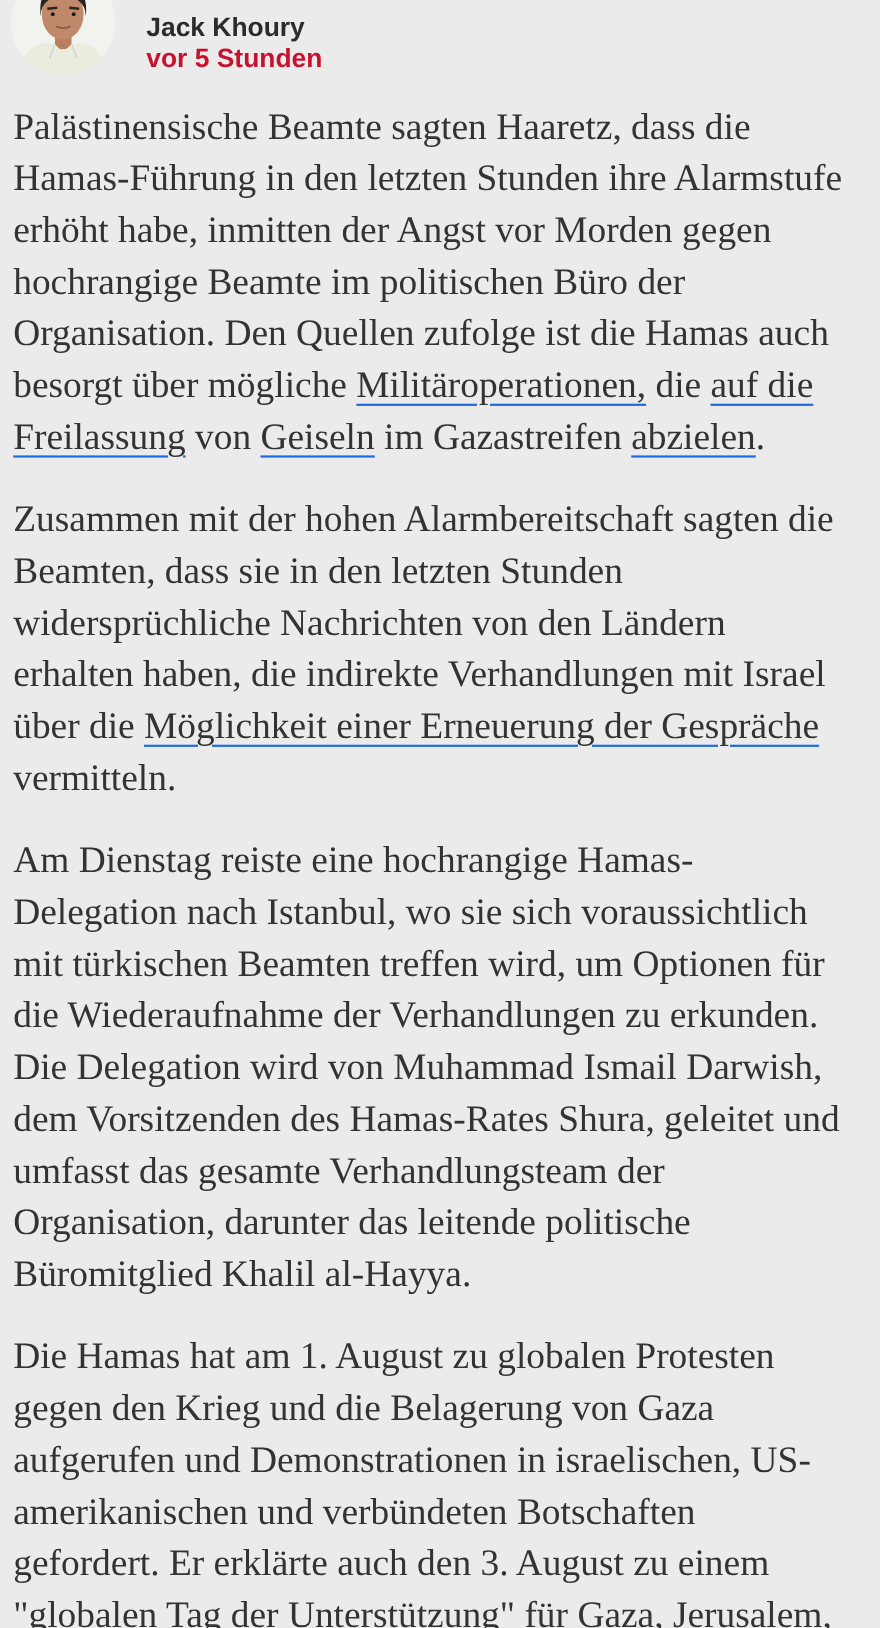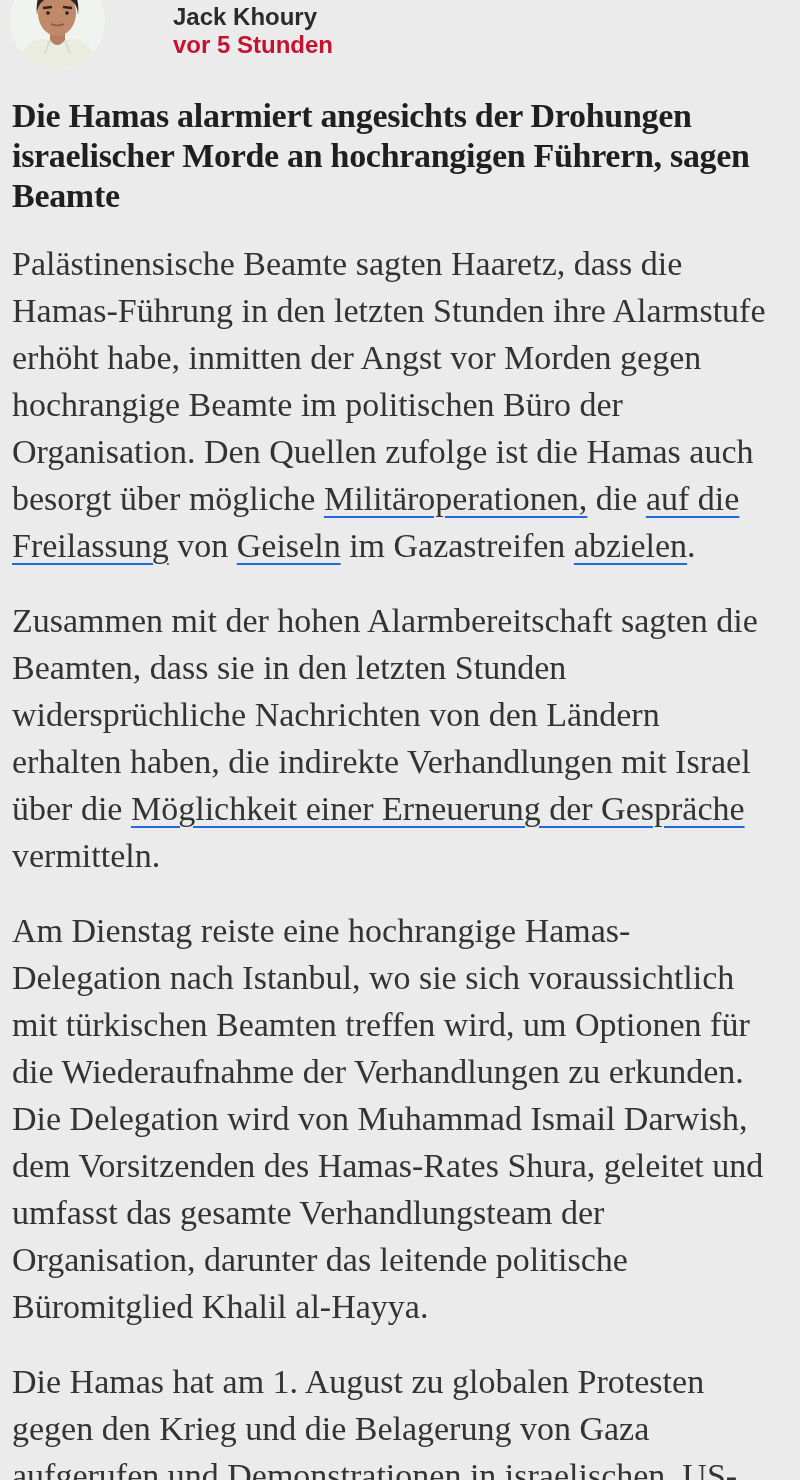--- a/index.html
+++ b/index.html
@@ -17,22 +17,21 @@
     height: 1480px;
     overflow: hidden;
     background: var(--background);
     font-family: "Liberation Serif", serif;
   }
   .article-wrap {
     padding: 0 22px 0 12px;
   }
   .byline {
     display: flex;
-    align-items: flex-start;
-    gap: 40px;
+    align-items: flex-end;
   }
   .avatar {
     flex: 0 0 auto;
     width: 95px;
     height: 95px;
     border-radius: 50%;
     overflow: hidden;
     margin-top: -27px;
     margin-left: -2px;
     background: #f1f3ef;
@@ -103,21 +102,20 @@
         <path d="M8 95 Q11 70 30 66 L40 67 Q47 77 55 67 L65 66 Q84 70 87 95 Z" fill="#e9ecdf"></path>
         <path d="M40 67 L35 80 M55 67 L60 80" stroke="#d3d8c6" stroke-width="1.5" fill="none"></path>
       </svg>
     </div>
     <div class="byline-text">
       <a class="author-name" href="#">Jack Khoury</a>
       <div class="timestamp">vor 5 Stunden</div>
     </div>
   </div>
 
-  <h1 class="headline">Die Hamas alarmiert angesichts der Drohungen israelischer Morde an hochrangigen Führern, sagen Beamte</h1>
 
   <div class="article-body" id="article-body">
       <p class="body-para"><span>Palästinensische Beamte sagten Haaretz, dass die Hamas-Führung in den letzten Stunden ihre Alarmstufe erhöht habe, inmitten der Angst vor Morden gegen hochrangige Beamte im politischen Büro der Organisation. Den Quellen zufolge ist die Hamas auch besorgt über mögliche </span><a href="#" class="inline-link">Militäroperationen,</a><span> die </span><a href="#" class="inline-link">auf die Freilassung</a><span> von </span><a href="#" class="inline-link">Geiseln</a><span> im Gazastreifen </span><a href="#" class="inline-link">abzielen</a><span>.</span></p>
       <p class="body-para"><span>Zusammen mit der hohen Alarmbereitschaft sagten die Beamten, dass sie in den letzten Stunden widersprüchliche Nachrichten von den Ländern erhalten haben, die indirekte Verhandlungen mit Israel über die </span><a href="#" class="inline-link">Möglichkeit einer Erneuerung der Gespräche</a><span> vermitteln.</span></p>
       <p class="body-para"><span>Am Dienstag reiste eine hochrangige Hamas-Delegation nach Istanbul, wo sie sich voraussichtlich mit türkischen Beamten treffen wird, um Optionen für die Wiederaufnahme der Verhandlungen zu erkunden. Die Delegation wird von Muhammad Ismail Darwish, dem Vorsitzenden des Hamas-Rates Shura, geleitet und umfasst das gesamte Verhandlungsteam der Organisation, darunter das leitende politische Büromitglied Khalil al-Hayya.</span></p>
       <p class="body-para"><span>Die Hamas hat am 1. August zu globalen Protesten gegen den Krieg und die Belagerung von Gaza aufgerufen und Demonstrationen in israelischen, US-amerikanischen und verbündeten Botschaften gefordert. Er erklärte auch den 3. August zu einem "globalen Tag der Unterstützung" für Gaza, Jerusalem, die Al-Aqsa-Moschee und palästinensische</span></p>
     </div>
 
 </div>
 

